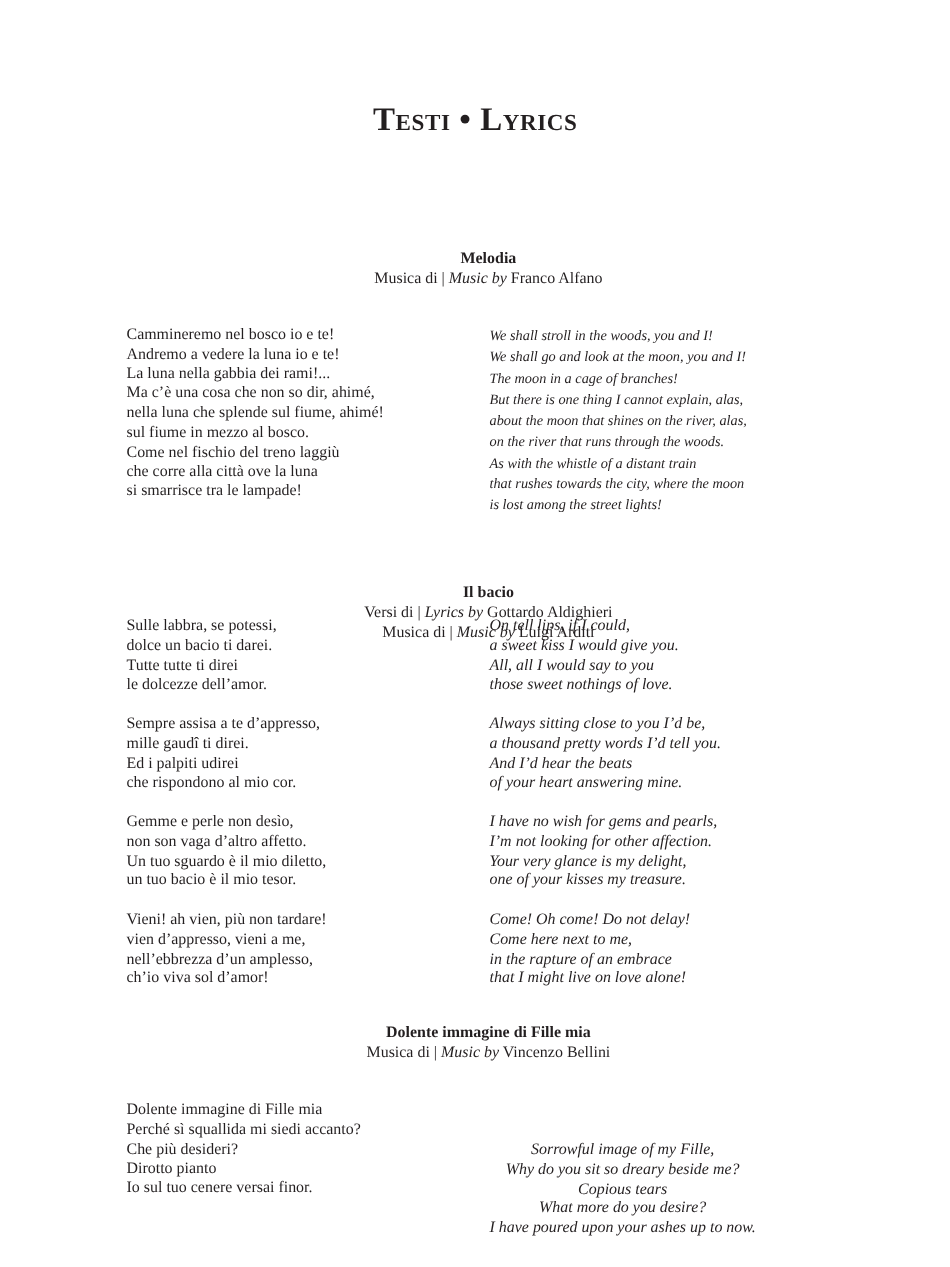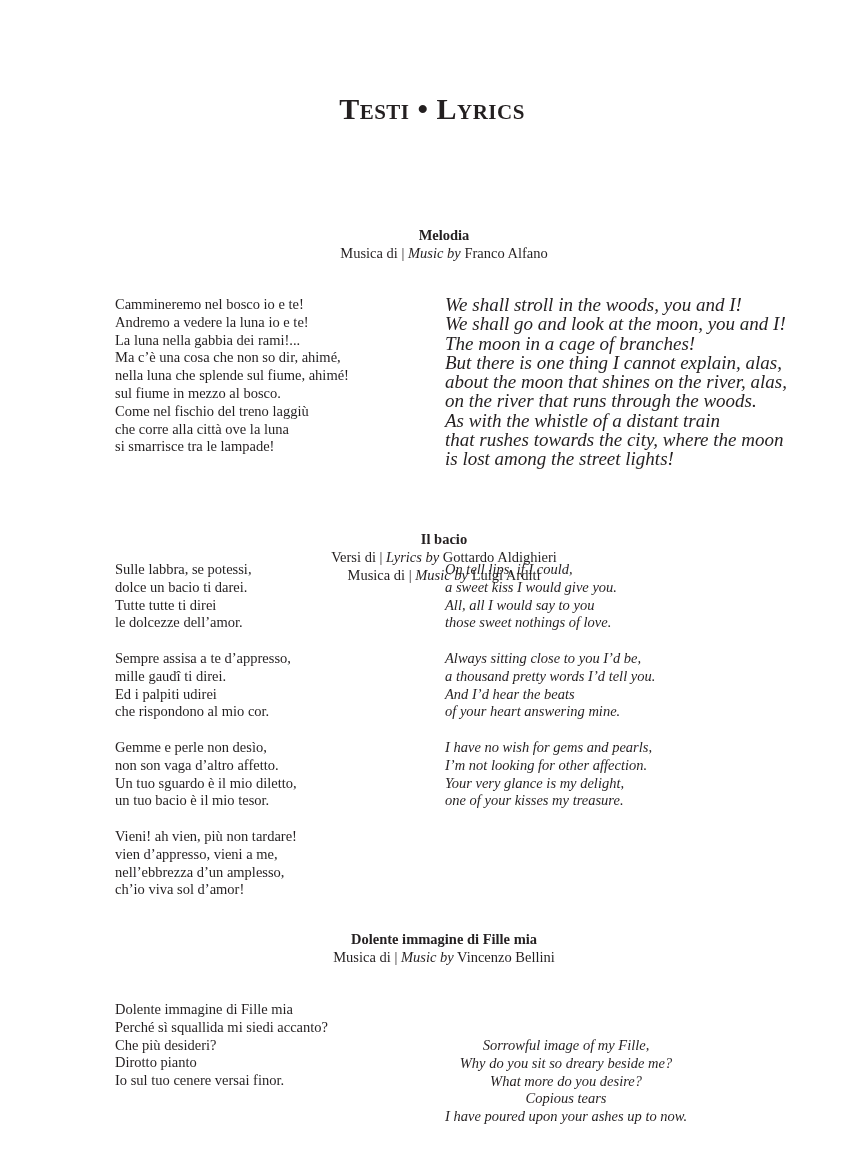--- a/index.html
+++ b/index.html
@@ -17,21 +17,21 @@
     position: absolute; left: 12px; width: 864px; text-align: center;
     font-size: 14.5px; line-height: 18px;
   }
   .song-header .title { font-weight: bold; }
   .song-header em { font-style: italic; }
   .col {
     position: absolute; font-size: 14.5px; line-height: 17.8px;
   }
   .col.it { left: 75px; margin-left: 40px; }
   .col.en { left: 445px; font-style: italic; }
-  .col.en.big { font-size: 19px; line-height: 19.3px; }
+  .col.en.big { font-size: 13px; line-height: 19.3px; }
   .line { white-space: nowrap; }
   .stanza { margin-bottom: 17.8px; }
   .stanza:last-child { margin-bottom: 0; }
 </style>
 </head>
 <body>
 
 <h1 class="page-title">Testi • Lyrics</h1>
 
 <div class="song-header" style="top:226px;">
@@ -108,36 +108,42 @@
     <div class="line">a thousand pretty words I’d tell you.</div>
     <div class="line">And I’d hear the beats</div>
     <div class="line">of your heart answering mine.</div>
   </div>
   <div class="stanza">
     <div class="line">I have no wish for gems and pearls,</div>
     <div class="line">I’m not looking for other affection.</div>
     <div class="line">Your very glance is my delight,</div>
     <div class="line">one of your kisses my treasure.</div>
   </div>
+  <div class="stanza">
+    <div class="line">Come! Oh come! Do not delay!</div>
+    <div class="line">Come here next to me,</div>
+    <div class="line">in the rapture of an embrace</div>
+    <div class="line">that I might live on love alone!</div>
+  </div>
 </div>
 
 <div class="song-header" style="top:930px;">
   <div class="title">Dolente immagine di Fille mia</div>
   <div><span>Musica di | </span><em>Music by</em><span> Vincenzo Bellini</span></div>
 </div>
 <div class="col it" style="top:1001px;">
   <div class="stanza">
     <div class="line">Dolente immagine di Fille mia</div>
     <div class="line">Perché sì squallida mi siedi accanto?</div>
     <div class="line">Che più desideri?</div>
     <div class="line">Dirotto pianto</div>
     <div class="line">Io sul tuo cenere versai finor.</div>
   </div>
 </div>
 <div class="col en" style="top:1037px;text-align:center;">
   <div class="stanza">
     <div class="line">Sorrowful image of my Fille,</div>
     <div class="line">Why do you sit so dreary beside me?</div>
+    <div class="line">Copious tears</div>
     <div class="line">What more do you desire?</div>
-    <div class="line">Copious tears</div>
     <div class="line">I have poured upon your ashes up to now.</div>
   </div>
 </div>
 
 </body></html>

